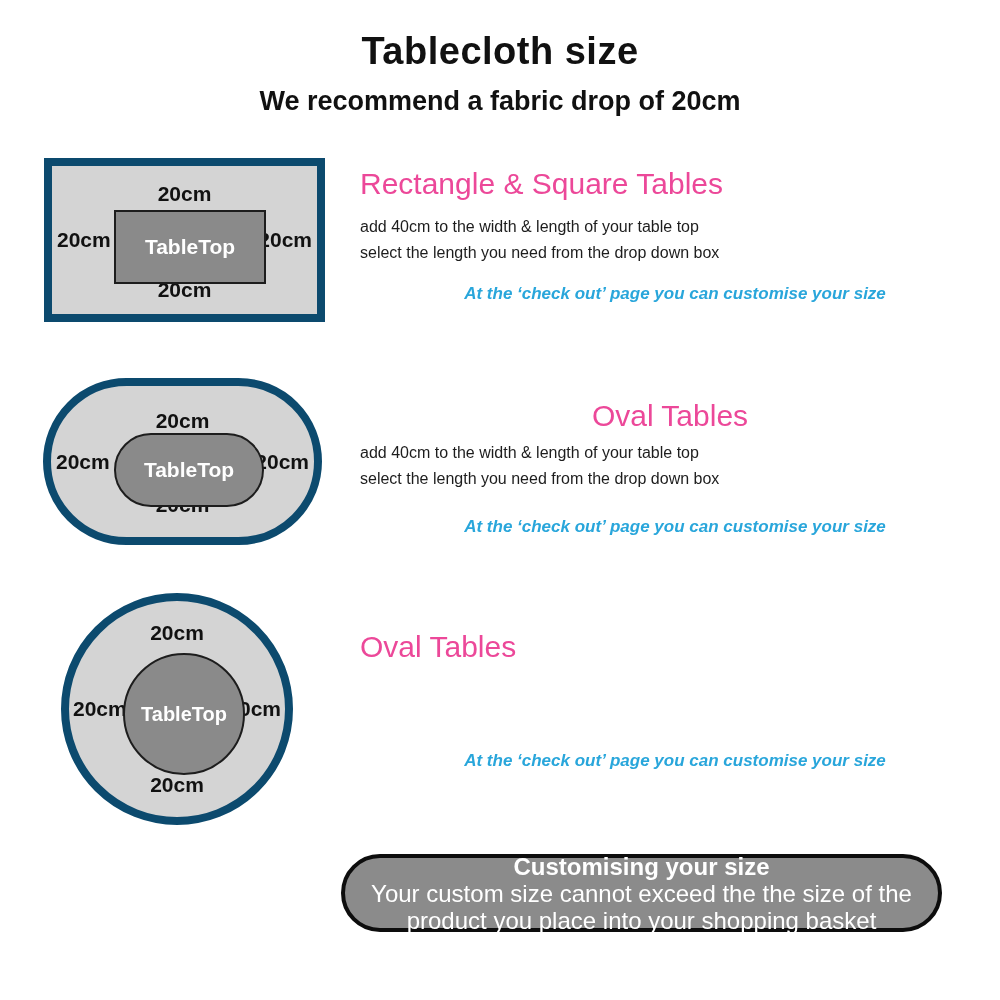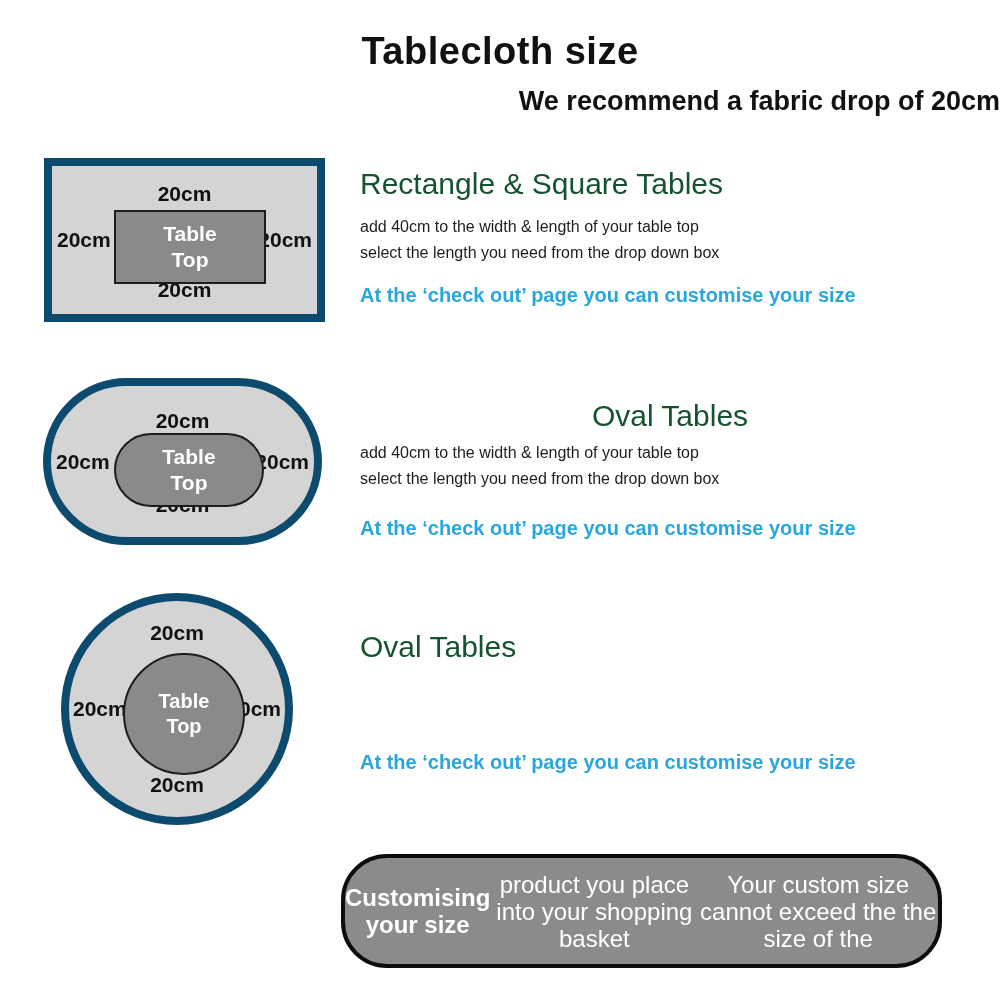--- a/index.html
+++ b/index.html
@@ -17,33 +17,33 @@
 
   
   .page-title {
     left: 0; top: 30px; width: 1000px;
     text-align: center;
     font-size: 38px; font-weight: bold; color: #111;
     letter-spacing: 0.5px;
   }
   .page-subtitle {
     left: 0; top: 86px; width: 1000px;
-    text-align: right;
+    text-align: center;
     font-size: 27px; font-weight: bold; color: #111;
   }
 
   
   .cloth {
     background: #d4d4d4;
     border: 8px solid #0c4a6e;
   }
   .tabletop {
     background: #8a8a8a;
     border: 2px solid #1d1d1d;
-    display: flex; flex-direction: column;
+    display: flex; flex-direction: row;
     align-items: center; justify-content: center;
     color: #ffffff; font-weight: bold;
     font-size: 21px; line-height: 26px;
     text-align: center;
   }
   .drop-label {
     position: absolute;
     font-size: 21px; font-weight: bold; color: #111;
     white-space: nowrap;
   }
@@ -64,48 +64,48 @@
   #round-inner    { left: 54px; top: 52px;  width: 122px; height: 122px; border-radius: 50%;
                     font-size: 20px; line-height: 25px; }
   #round-diagram .drop-top    { top: 20px; }
   #round-diagram .drop-bottom { bottom: 20px; }
   #round-diagram .drop-left   { left: 4px; }
   #round-diagram .drop-right  { right: 4px; }
 
   
   .section-heading {
     left: 360px; width: 620px;
-    font-size: 30px; font-weight: normal; color: #14532d;
+    font-size: 30px; font-weight: normal; color: #ec4899;
   }
   .section-body {
     left: 360px; width: 620px;
     font-size: 16px; line-height: 26px; color: #1d1d1d;
   }
   .section-note {
     left: 360px; width: 630px;
-    font-size: 20px; font-weight: bold; 
-    color: #29a6db; white-space: nowrap;
+    font-size: 17px; font-weight: bold; font-style: italic;
+    color: #29a6db; white-space: nowrap; text-align: center;
   }
   #s1-heading { top: 167px; }
   #s1-body    { top: 214px; }
   #s1-note    { top: 284px; }
   #s2-heading { top: 399px; text-align: center; }
   #s2-body    { top: 440px; }
   #s2-note    { top: 517px; }
   #s3-heading { top: 630px; }
   #s3-body    { top: 678px; }
   #s3-note    { top: 751px; }
 
   
   #footer-box {
-    left: 341px; top: 854px; width: 601px; height: 114px;
+    left: 341px; top: 854px; width: 601px; height: 78px;
     background: #8b8b8b;
     border: 4px solid #0d0d0d;
     border-radius: 46px;
-    display: flex; 
+    display: flex; flex-direction: column;
     align-items: center; justify-content: center;
     color: #ffffff;
     font-size: 24px; line-height: 27px;
     text-align: center;
   }
   #footer-box .footer-title { font-weight: bold; }
 </style>
 </head>
 <body>
 
@@ -159,17 +159,17 @@
       <span>Table</span>
       <span>Top</span>
     </div>
   </div>
 
   <div class="abs section-heading" id="s3-heading">Oval Tables</div>
   <div class="abs section-note" id="s3-note">At the ‘check out’ page you can customise your size</div>
 
   <div class="abs" id="footer-box">
     <div class="footer-title">Customising your size</div>
+    <div>Your custom size cannot exceed the the size of the</div>
     <div>product you place into your shopping basket</div>
-    <div>Your custom size cannot exceed the the size of the</div>
   </div>
 
 </div>
 
 </body></html>

